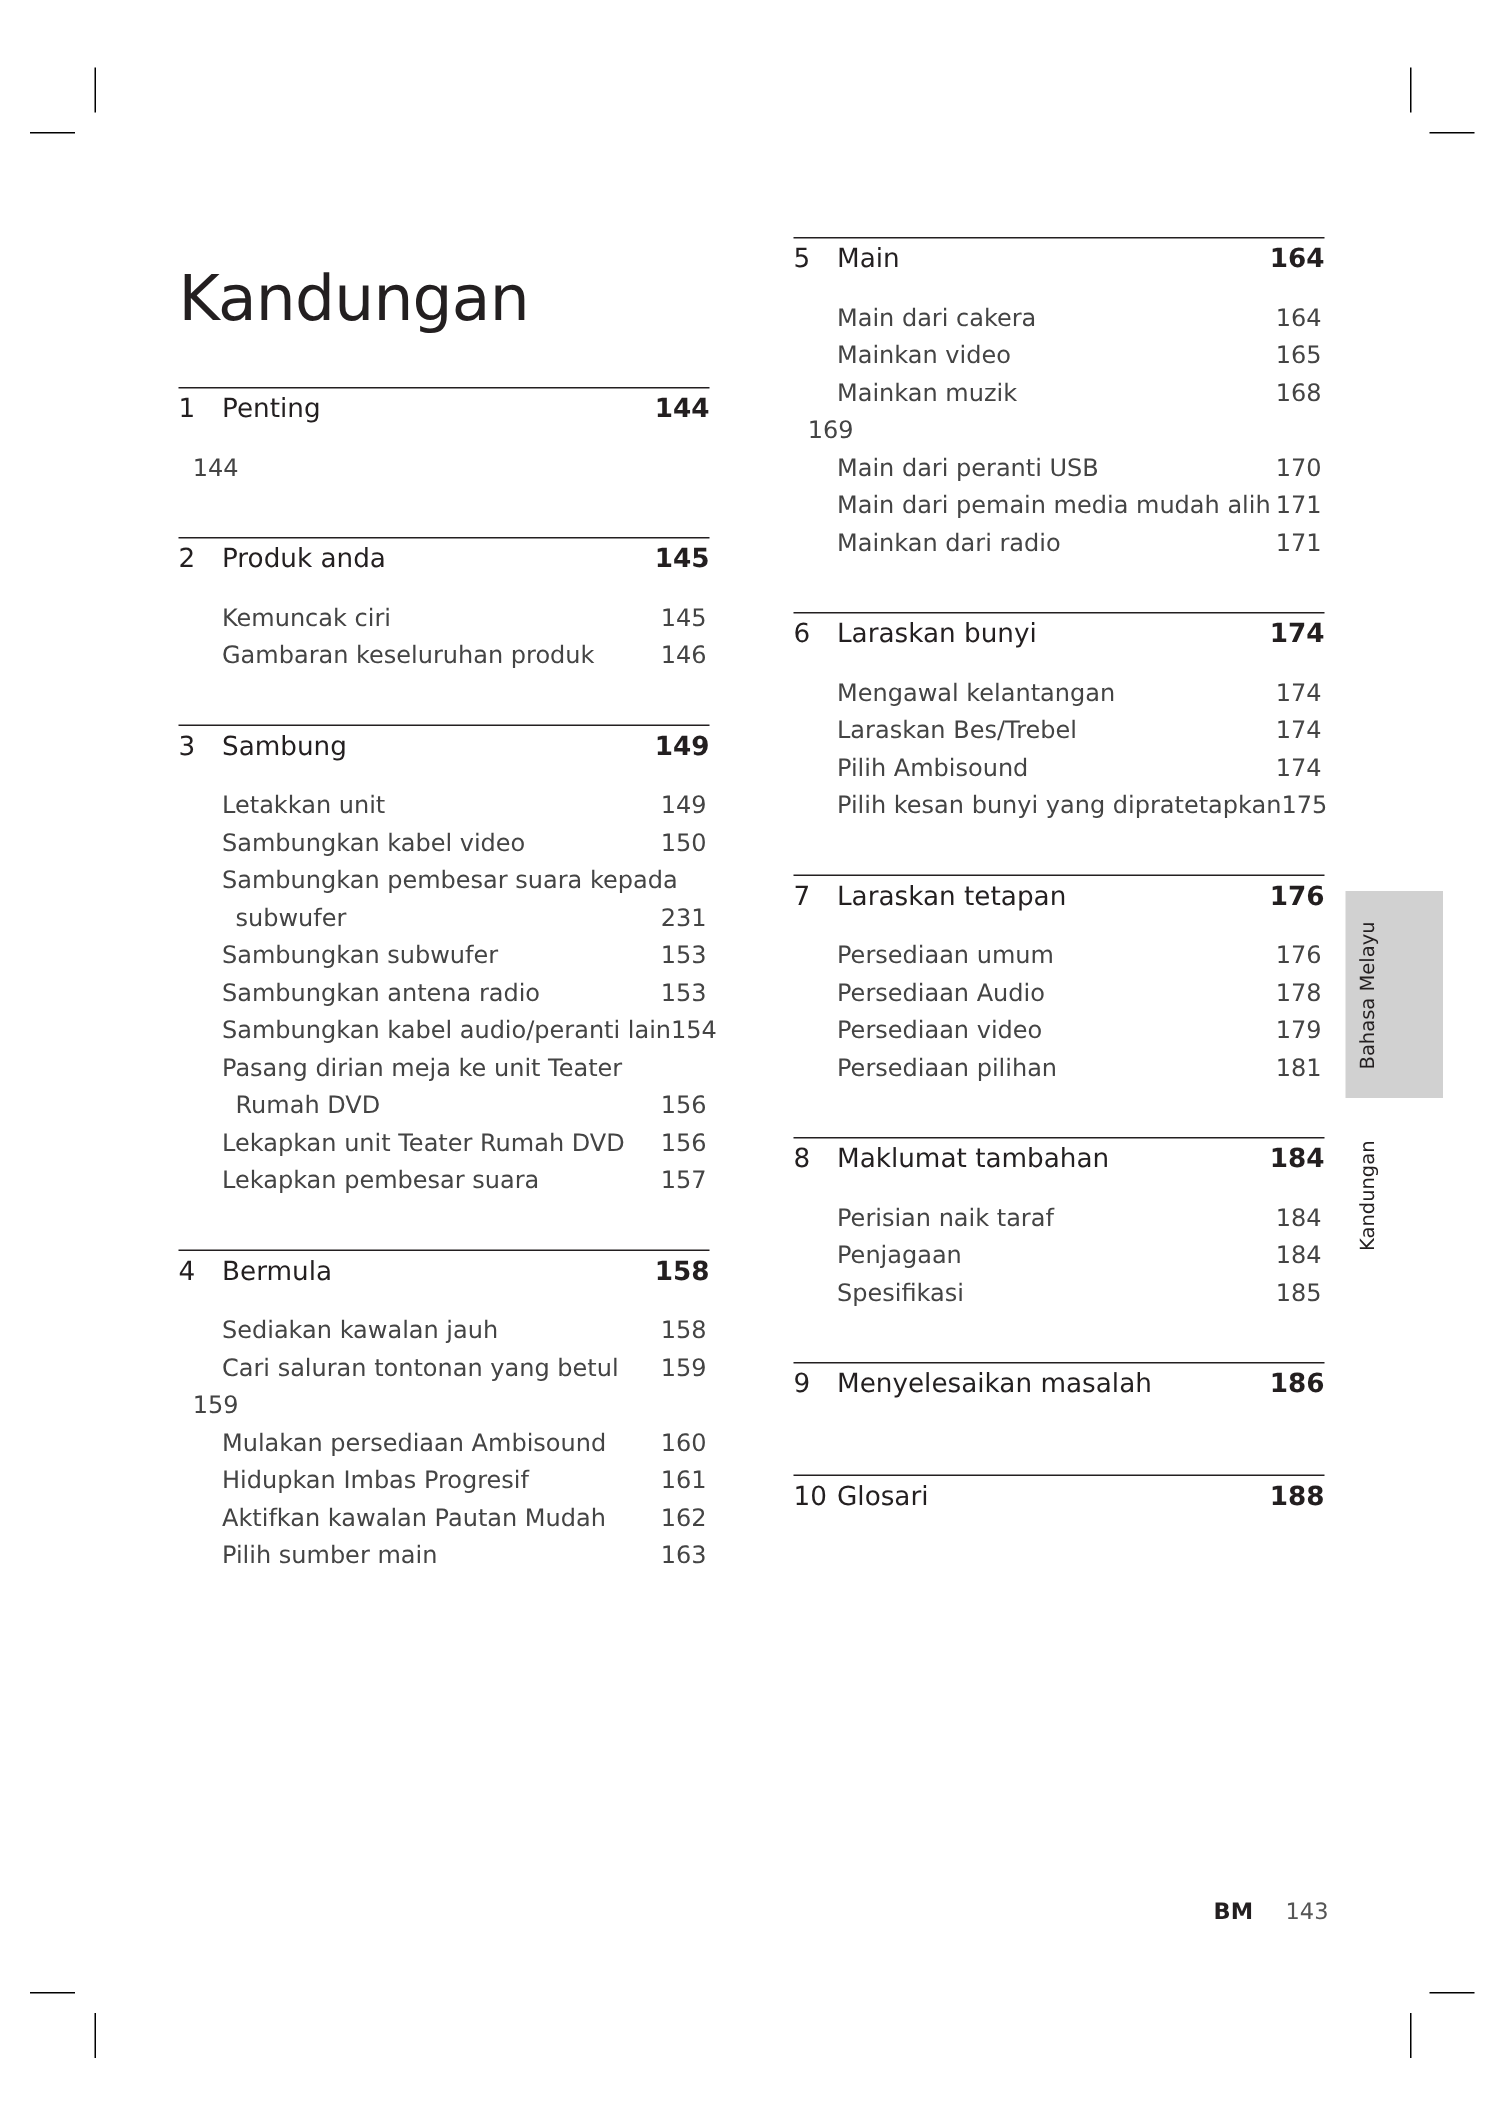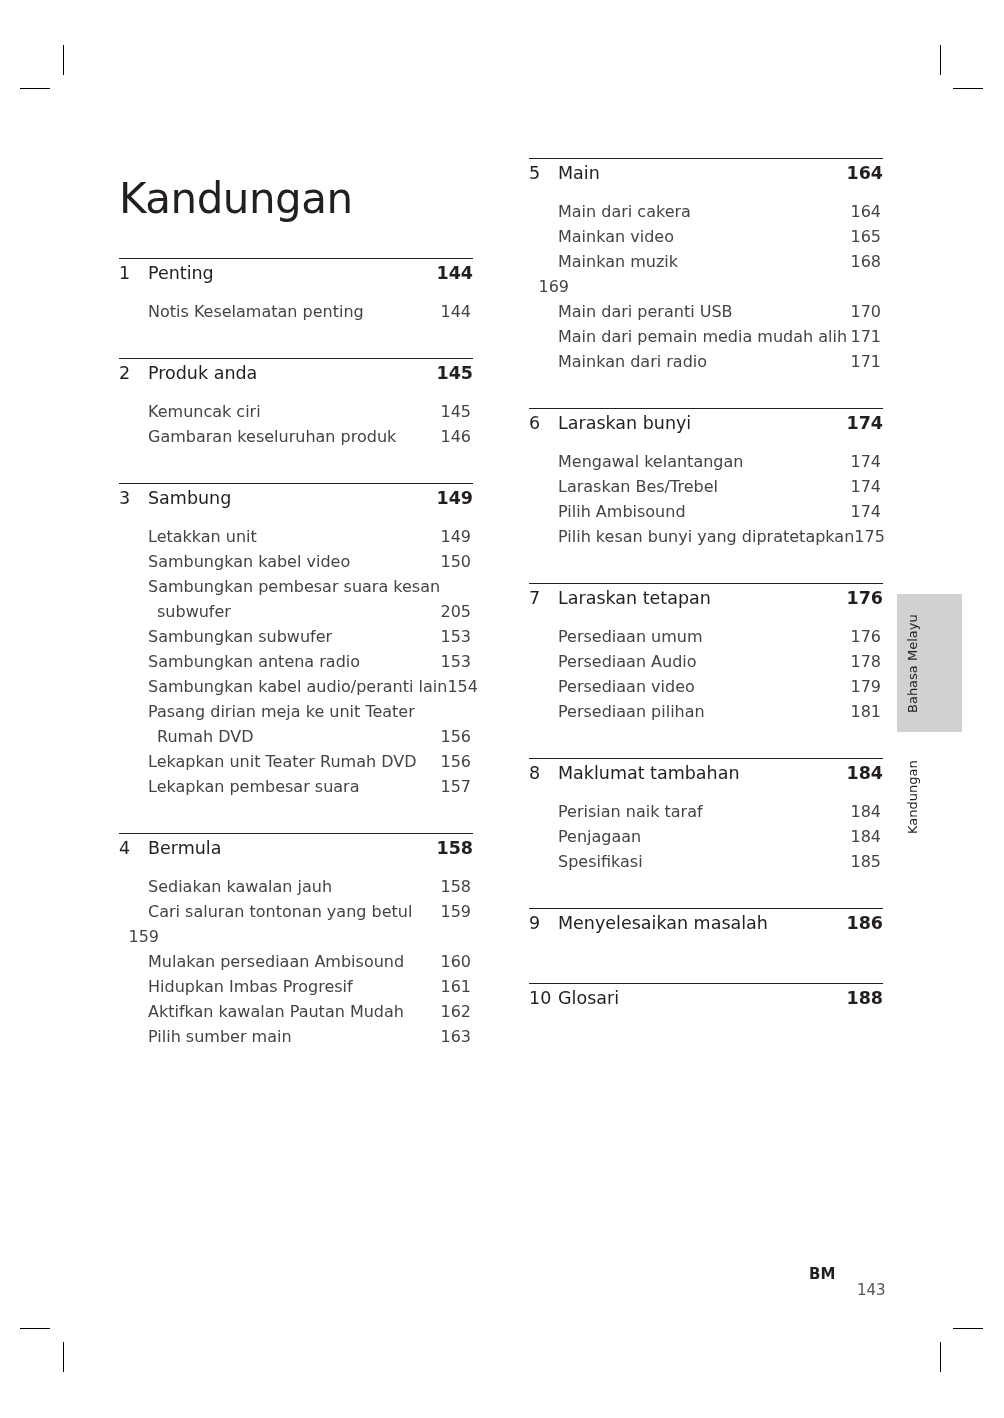--- a/index.html
+++ b/index.html
@@ -18,21 +18,21 @@
   .item { display: flex; align-items: flex-end; height: 25px; font-size: 16px; color: #444;
           font-weight: 400; }
   .item-title { flex: 1; padding-left: 29px; white-space: nowrap; }
   .item-title.cont { padding-left: 38px; margin-top: 28px; }
   .item-page { text-align: right; width: 40px; padding-right: 2px; }
   .sidetab { position: absolute; left: 897px; top: 594px; width: 65px; height: 138px;
              background: #d1d1d1; }
   .vert { position: absolute; transform: rotate(-90deg); transform-origin: left top;
           font-size: 13px; color: #231f20; white-space: nowrap; }
   .footer-lang { position: absolute; left: 809px; top: 1265px; font-size: 15px; font-weight: 600; color: #231f20; text-align: right; }
-  .footer-page { position: absolute; left: 857px; top: 1265px; font-size: 15px; color: #555; margin-top: 16px; }
+  .footer-page { position: absolute; left: 857px; top: 1265px; font-size: 15px; color: #555; }
 </style>
 </head>
 <body>
 
 <div class="crop" style="left:63px;top:45px;width:1px;height:30px;"></div>
 <div class="crop" style="left:20px;top:88px;width:30px;height:1px;"></div>
 <div class="crop" style="left:940px;top:45px;width:1px;height:30px;"></div>
 <div class="crop" style="left:953px;top:88px;width:30px;height:1px;"></div>
 <div class="crop" style="left:63px;top:1342px;width:1px;height:30px;"></div>
 <div class="crop" style="left:20px;top:1328px;width:30px;height:1px;"></div>
@@ -43,21 +43,20 @@
 
 <div id="left-col">
     <div class="section" style="left: 119px; top: 258px;">
       <div class="sec-head">
         <span class="sec-num">1</span>
         <span class="sec-title">Penting</span>
         <span class="sec-page">144</span>
       </div>
       <div class="items">
         <div class="item">
-          <span class="item-title">Notis Keselamatan penting</span>
           <span class="item-page">144</span>
         </div>
       </div>
     </div>
     <div class="section" style="left: 119px; top: 358px;">
       <div class="sec-head">
         <span class="sec-num">2</span>
         <span class="sec-title">Produk anda</span>
         <span class="sec-page">145</span>
       </div>
@@ -81,26 +80,26 @@
       <div class="items">
         <div class="item">
           <span class="item-title">Letakkan unit</span>
           <span class="item-page">149</span>
         </div>
         <div class="item">
           <span class="item-title">Sambungkan kabel video</span>
           <span class="item-page">150</span>
         </div>
         <div class="item">
-          <span class="item-title">Sambungkan pembesar suara kesan</span>
+          <span class="item-title">Sambungkan pembesar suara kepada</span>
           <span class="item-page"></span>
         </div>
         <div class="item">
           <span class="item-title cont">subwufer</span>
-          <span class="item-page">205</span>
+          <span class="item-page">231</span>
         </div>
         <div class="item">
           <span class="item-title">Sambungkan subwufer</span>
           <span class="item-page">153</span>
         </div>
         <div class="item">
           <span class="item-title">Sambungkan antena radio</span>
           <span class="item-page">153</span>
         </div>
         <div class="item">

